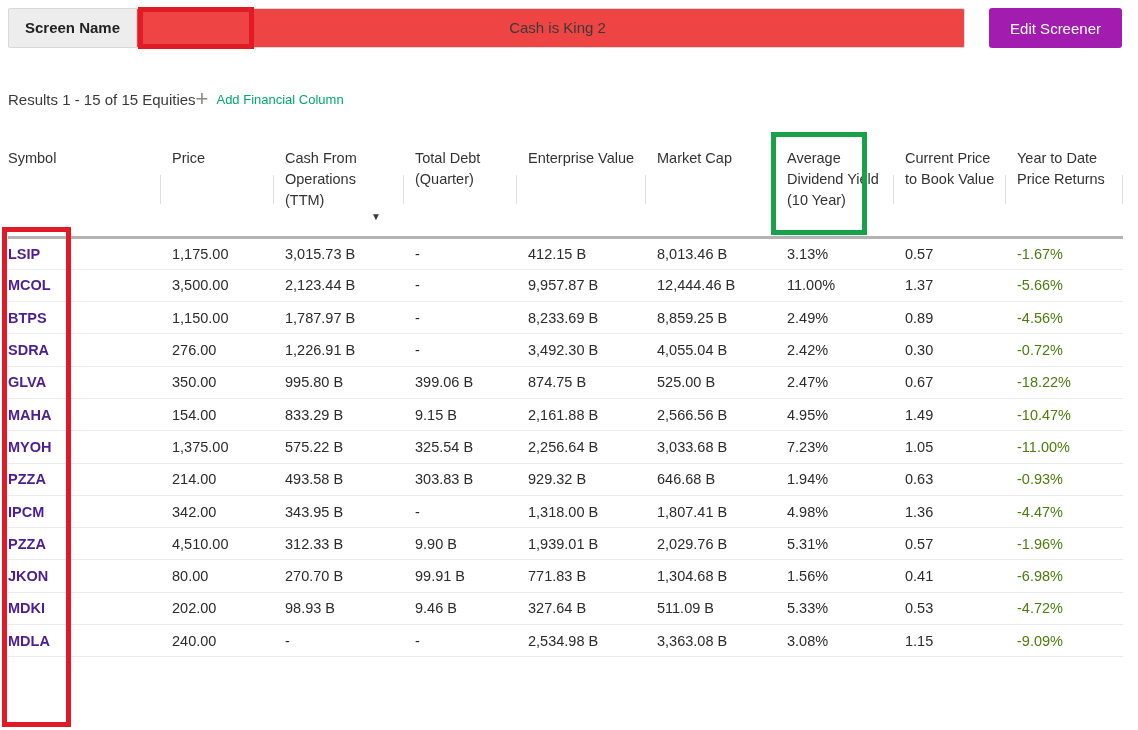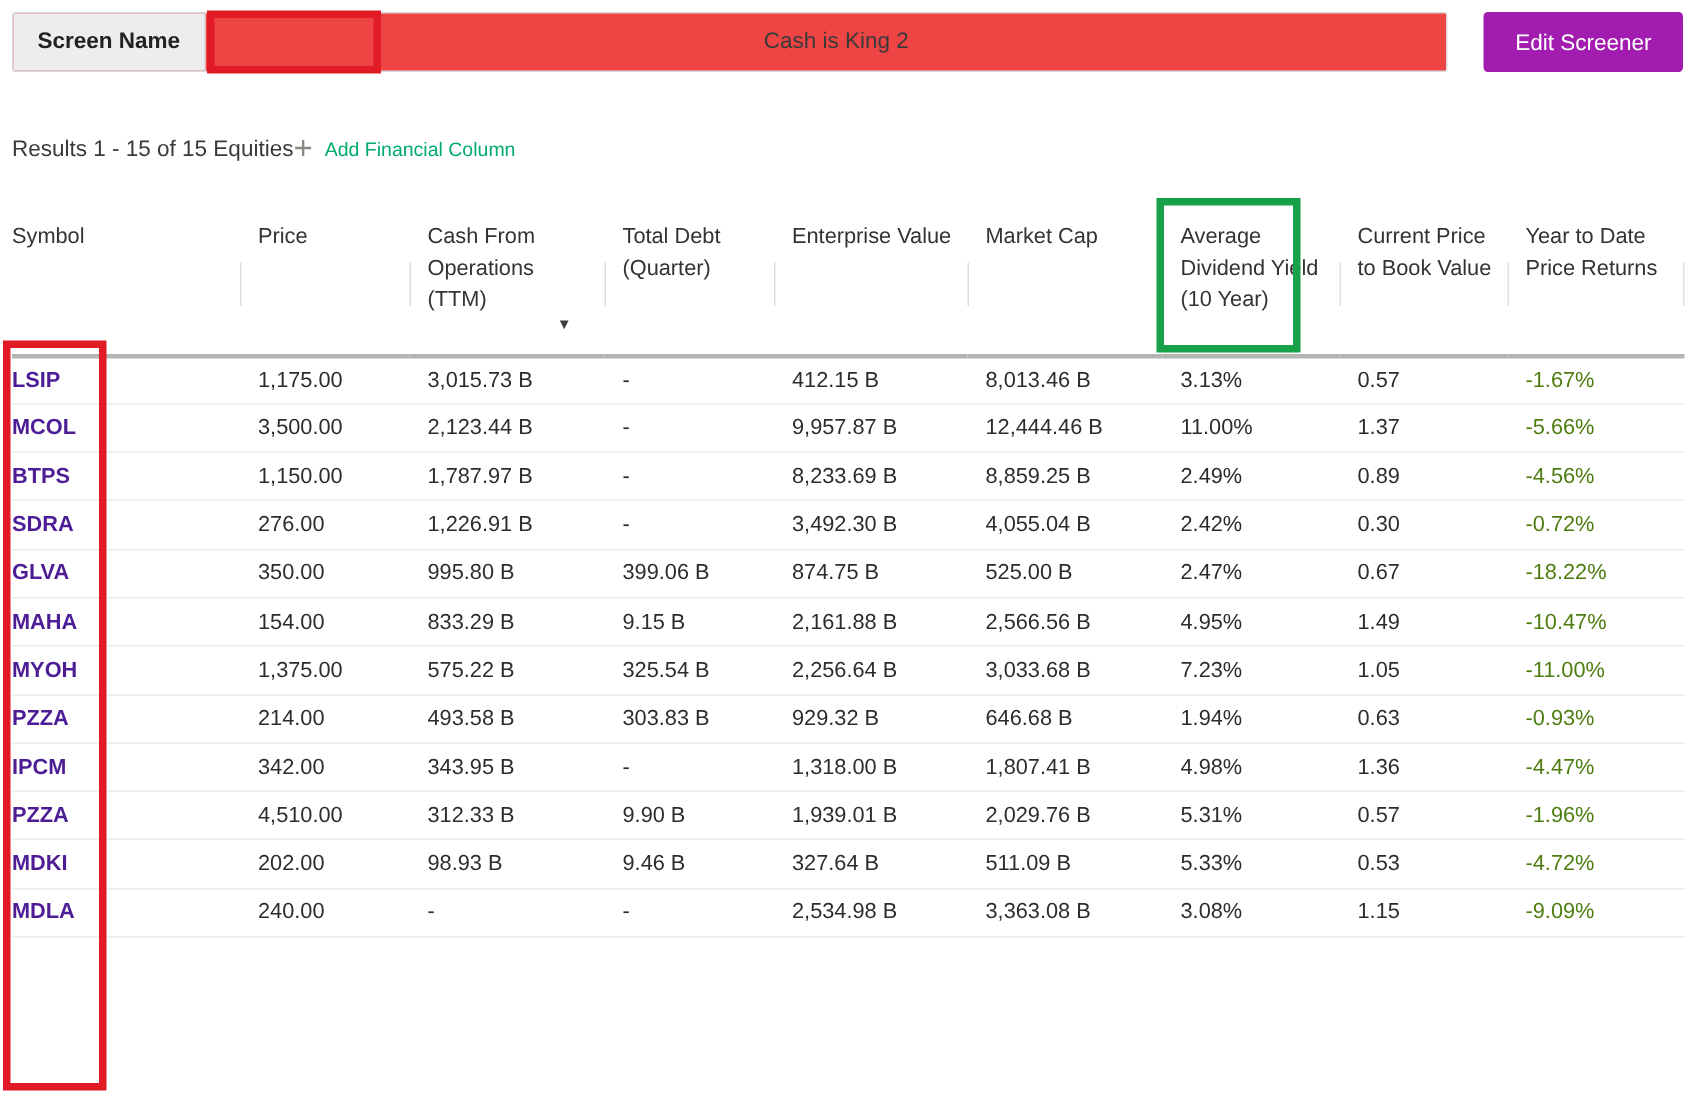--- a/index.html
+++ b/index.html
@@ -214,20 +214,31 @@
           <td>4,510.00</td>
           <td>312.33 B</td>
           <td>9.90 B</td>
           <td>1,939.01 B</td>
           <td>2,029.76 B</td>
           <td>5.31%</td>
           <td>0.57</td>
           <td class="neg">-1.96%</td>
         </tr>
         <tr>
+          <td>JKON</td>
+          <td>80.00</td>
+          <td>270.70 B</td>
+          <td>99.91 B</td>
+          <td>771.83 B</td>
+          <td>1,304.68 B</td>
+          <td>1.56%</td>
+          <td>0.41</td>
+          <td class="neg">-6.98%</td>
+        </tr>
+        <tr>
           <td>MDKI</td>
           <td>202.00</td>
           <td>98.93 B</td>
           <td>9.46 B</td>
           <td>327.64 B</td>
           <td>511.09 B</td>
           <td>5.33%</td>
           <td>0.53</td>
           <td class="neg">-4.72%</td>
         </tr>

